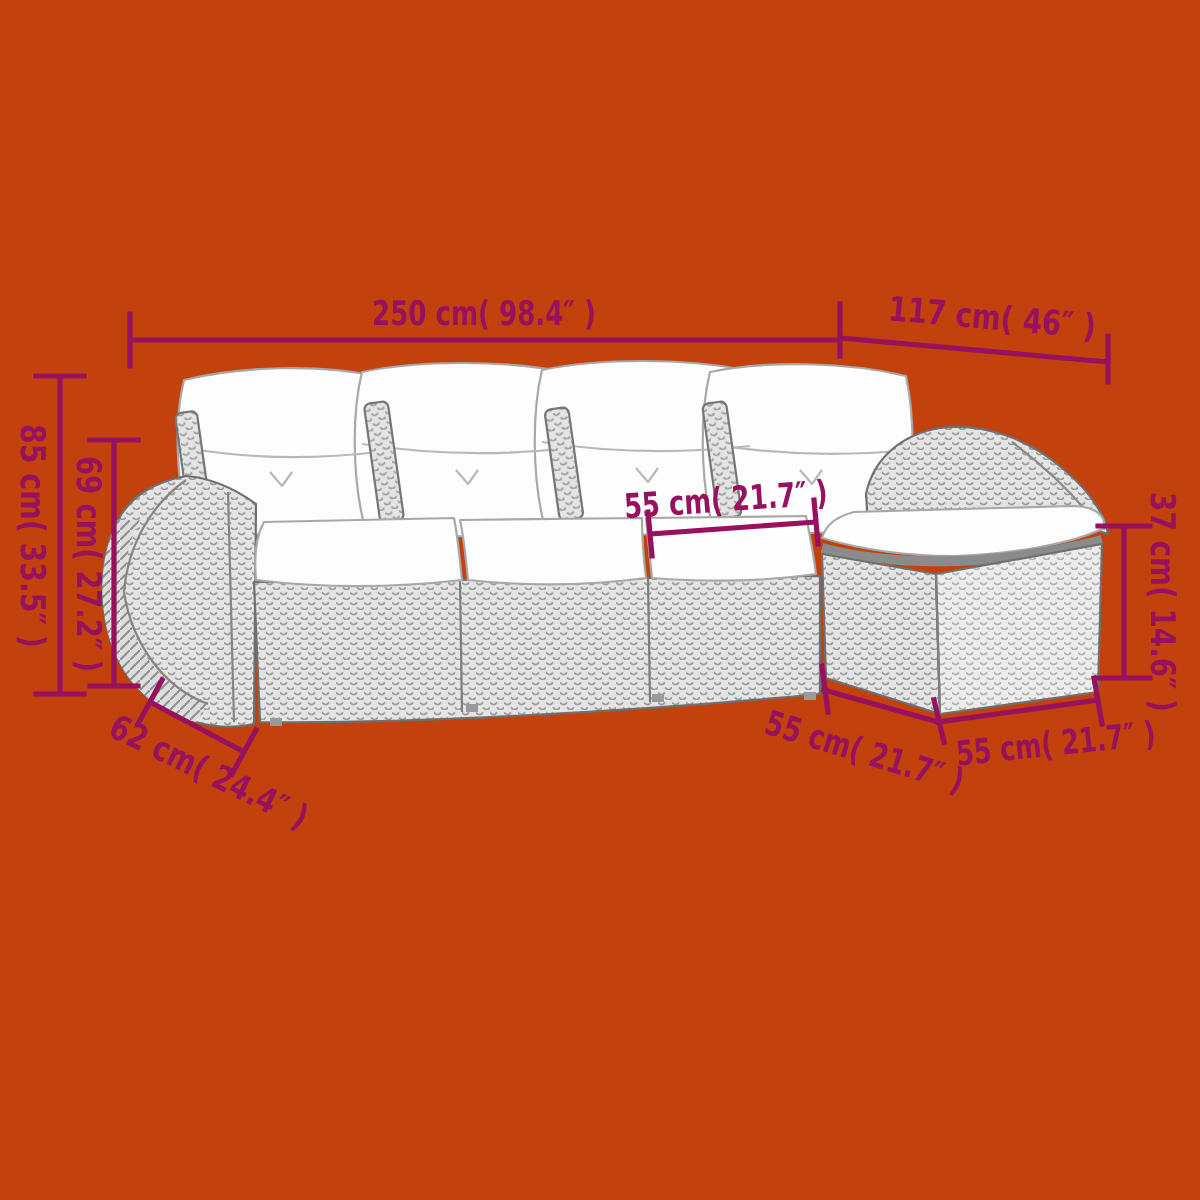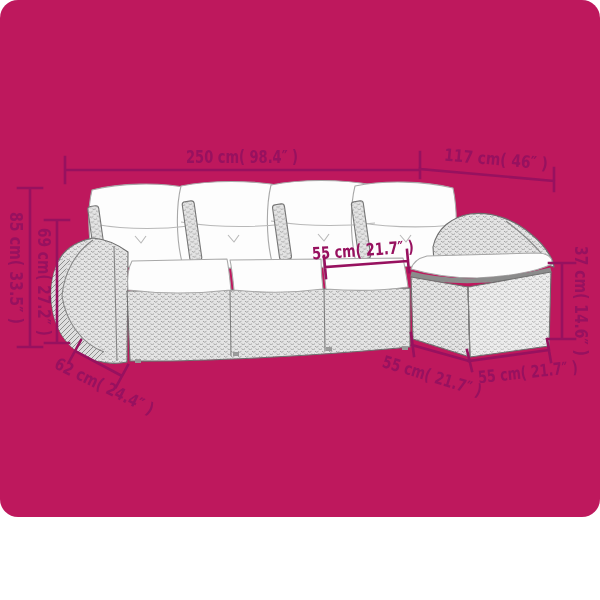--- a/index.html
+++ b/index.html
@@ -1,22 +1,21 @@
 <!DOCTYPE html>
 <html><head>
 <meta charset="utf-8">
 <style>
   html,body{margin:0;padding:0;background:#ffffff;}
   .canvas{
     position:relative;
-    width:600px;height:517px;
-    background:#be185d;
+    width:600px;height:600px;
+    background:#c2410c;
     font-family:"DejaVu Sans","Liberation Sans",sans-serif;
     overflow:hidden;
-    border-radius:18px;
   }
   svg{display:block;}
   svg text{
     font-family:"DejaVu Sans","Liberation Sans",sans-serif;
     font-weight:700;
     font-size:17px;
   }
 </style>
 </head>
 <body>

